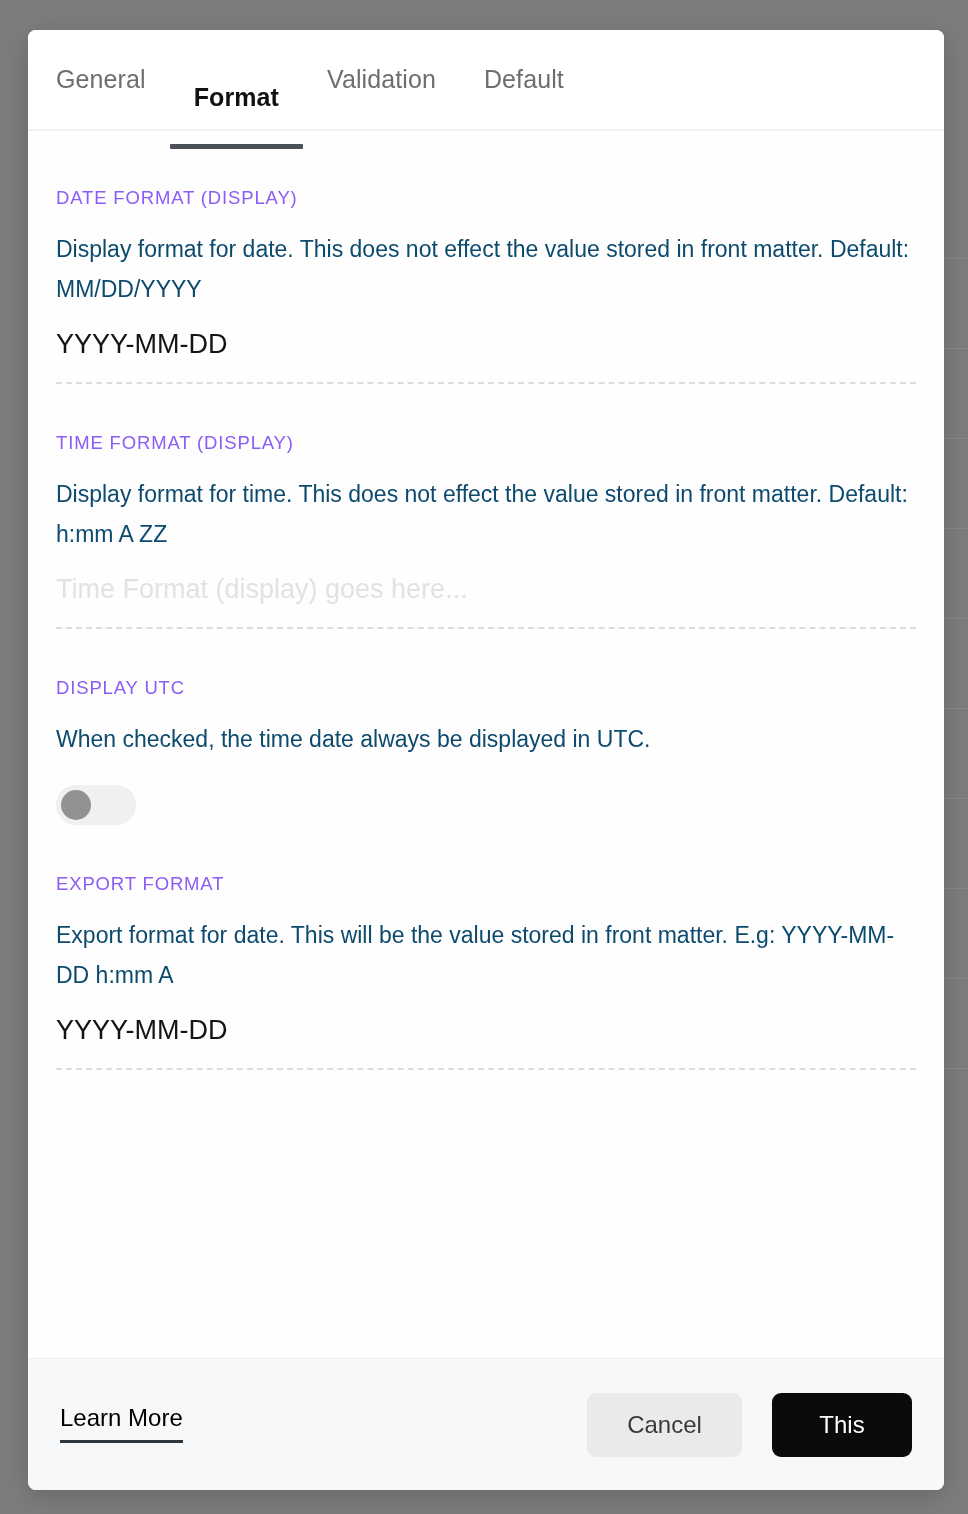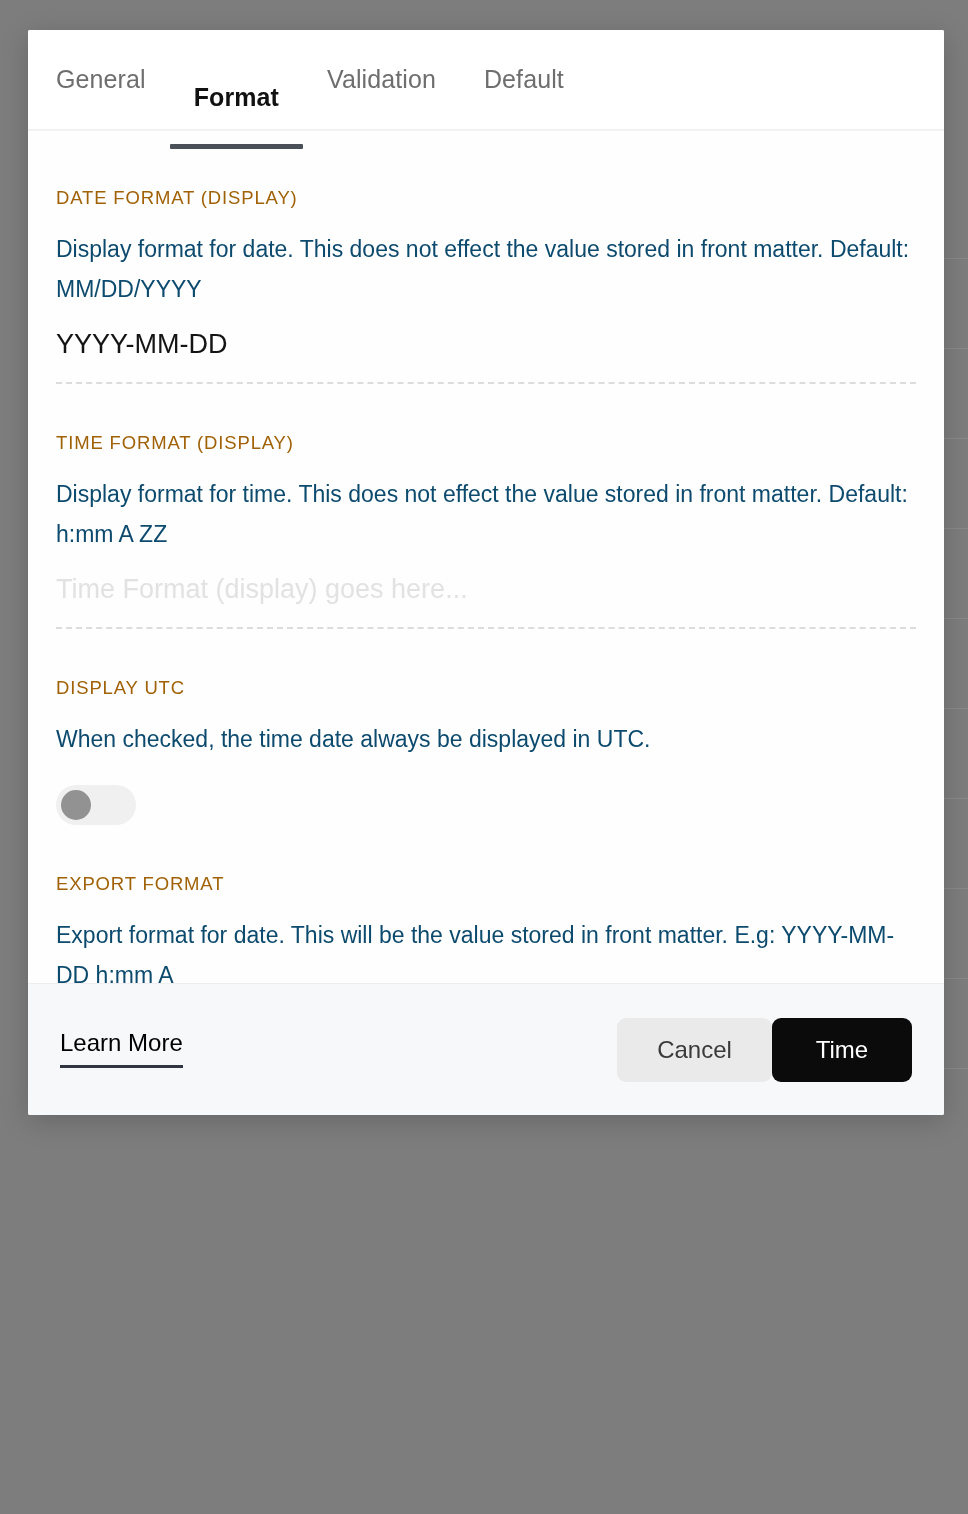--- a/index.html
+++ b/index.html
@@ -31,23 +31,23 @@
     height: 1px;
     background: rgba(255,255,255,0.10);
   }
 
   
   #modal {
     position: absolute;
     left: 28px;
     top: 30px;
     width: 916px;
-    height: 1085px;
+    height: 1460px;
     background: #ffffff;
-    border-radius: 2px;
+    border-radius: 8px;
     overflow: hidden;
     display: flex;
     flex-direction: column;
     box-shadow: 0 6px 28px rgba(0,0,0,0.18);
   }
 
   
   .tabbar {
     position: relative;
     height: 101px;
@@ -97,21 +97,21 @@
     background: #fefefe;
     overflow: hidden;
   }
 
   .field { margin-bottom: 48px; }
   .field:last-child { margin-bottom: 0; }
 
   .field-label {
     font-size: 18.5px;
     letter-spacing: 0.85px;
-    color: #a16207;
+    color: #8b5cf6;
     text-transform: uppercase;
     margin-bottom: 20px;
   }
 
   .field-desc {
     font-size: 23px;
     line-height: 40px;
     color: #0c4a6e;
     font-weight: 300;
     max-width: 860px;
@@ -175,21 +175,21 @@
     font-size: 24px;
     color: #000000;
     font-weight: 300;
     text-decoration: none;
     border-bottom: 3px solid #2f3640;
     padding-bottom: 10px;
     cursor: pointer;
     line-height: 1;
   }
 
-  .btn-group { display: flex; align-items: flex-end; gap: 0; }
+  .btn-group { display: flex; align-items: flex-end; gap: 30px; }
 
   .btn {
     border: 0;
     border-radius: 9px;
     font-family: "Liberation Sans", sans-serif;
     font-size: 24px;
     font-weight: 400;
     cursor: pointer;
     padding: 0 32px;
     height: 64px;
@@ -251,17 +251,17 @@
       <div class="field-desc">Export format for date. This will be the value stored in front matter. E.g: YYYY-MM-DD h:mm A</div>
       <input class="text-input" type="text" value="YYYY-MM-DD" style="">
     </div>
 
   </div>
 
   <div class="footer">
     <span class="learn-more">Learn More</span>
     <div class="btn-group">
       <button class="btn btn-cancel">Cancel</button>
-      <button class="btn btn-done">Time</button>
+      <button class="btn btn-done">This</button>
     </div>
   </div>
 
 </div>
 
 </body></html>

